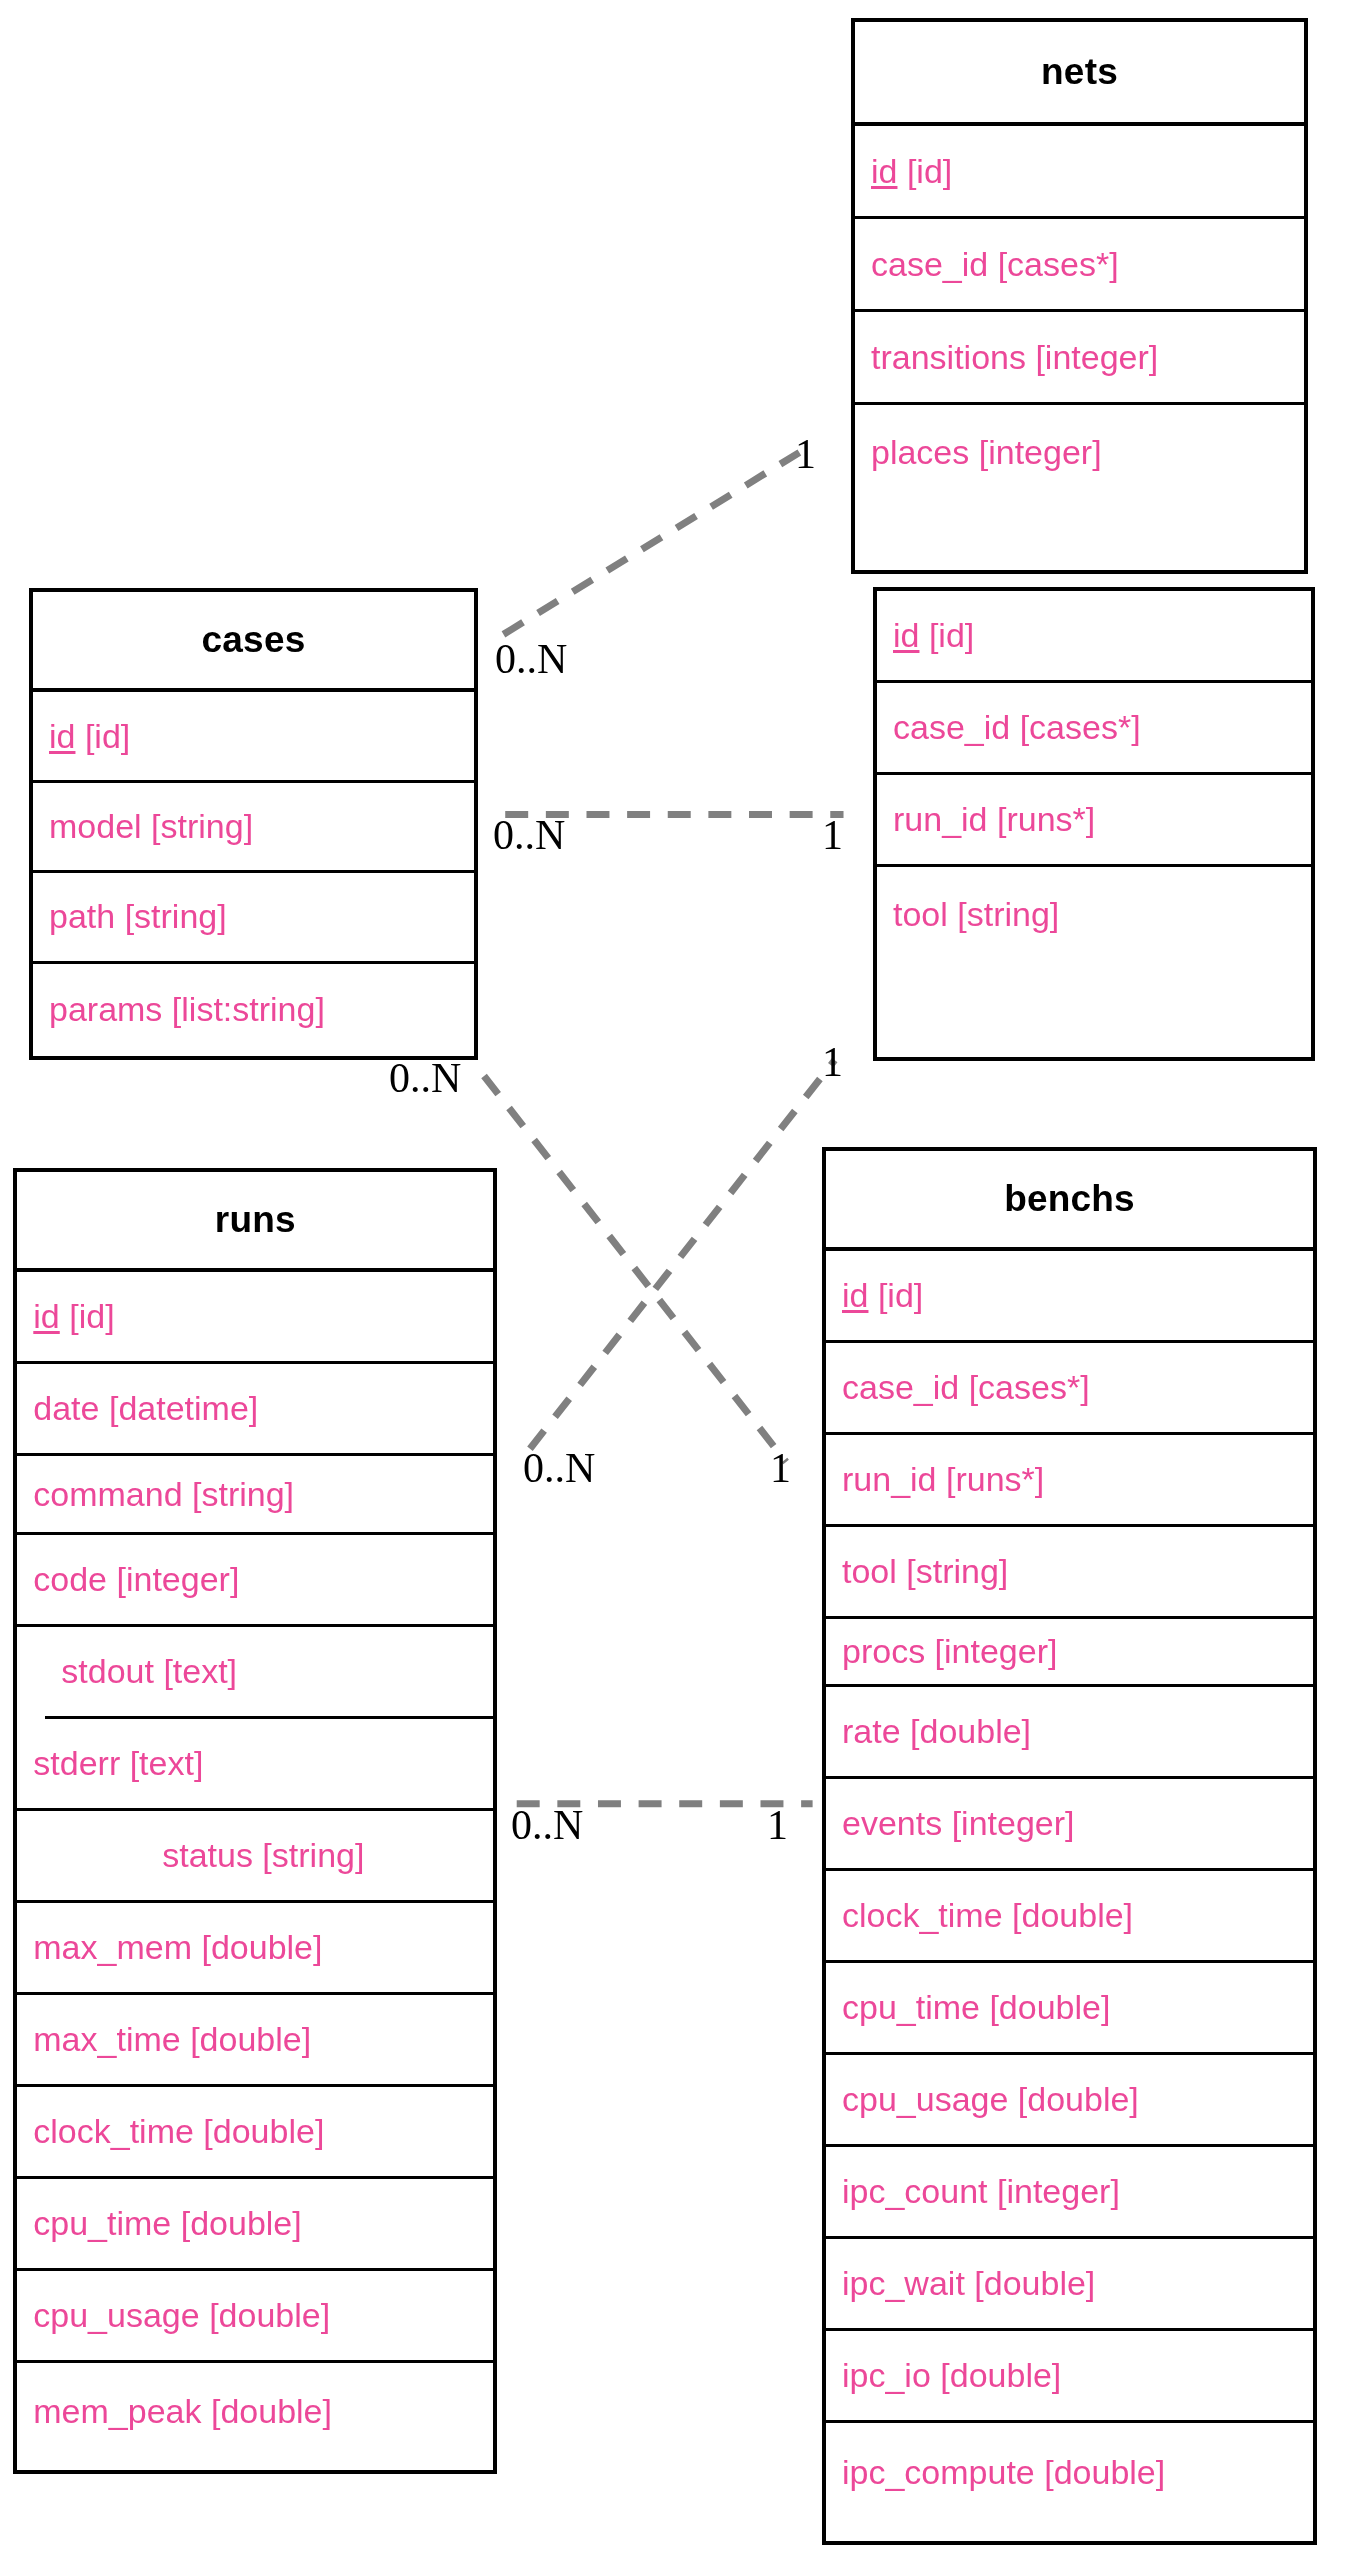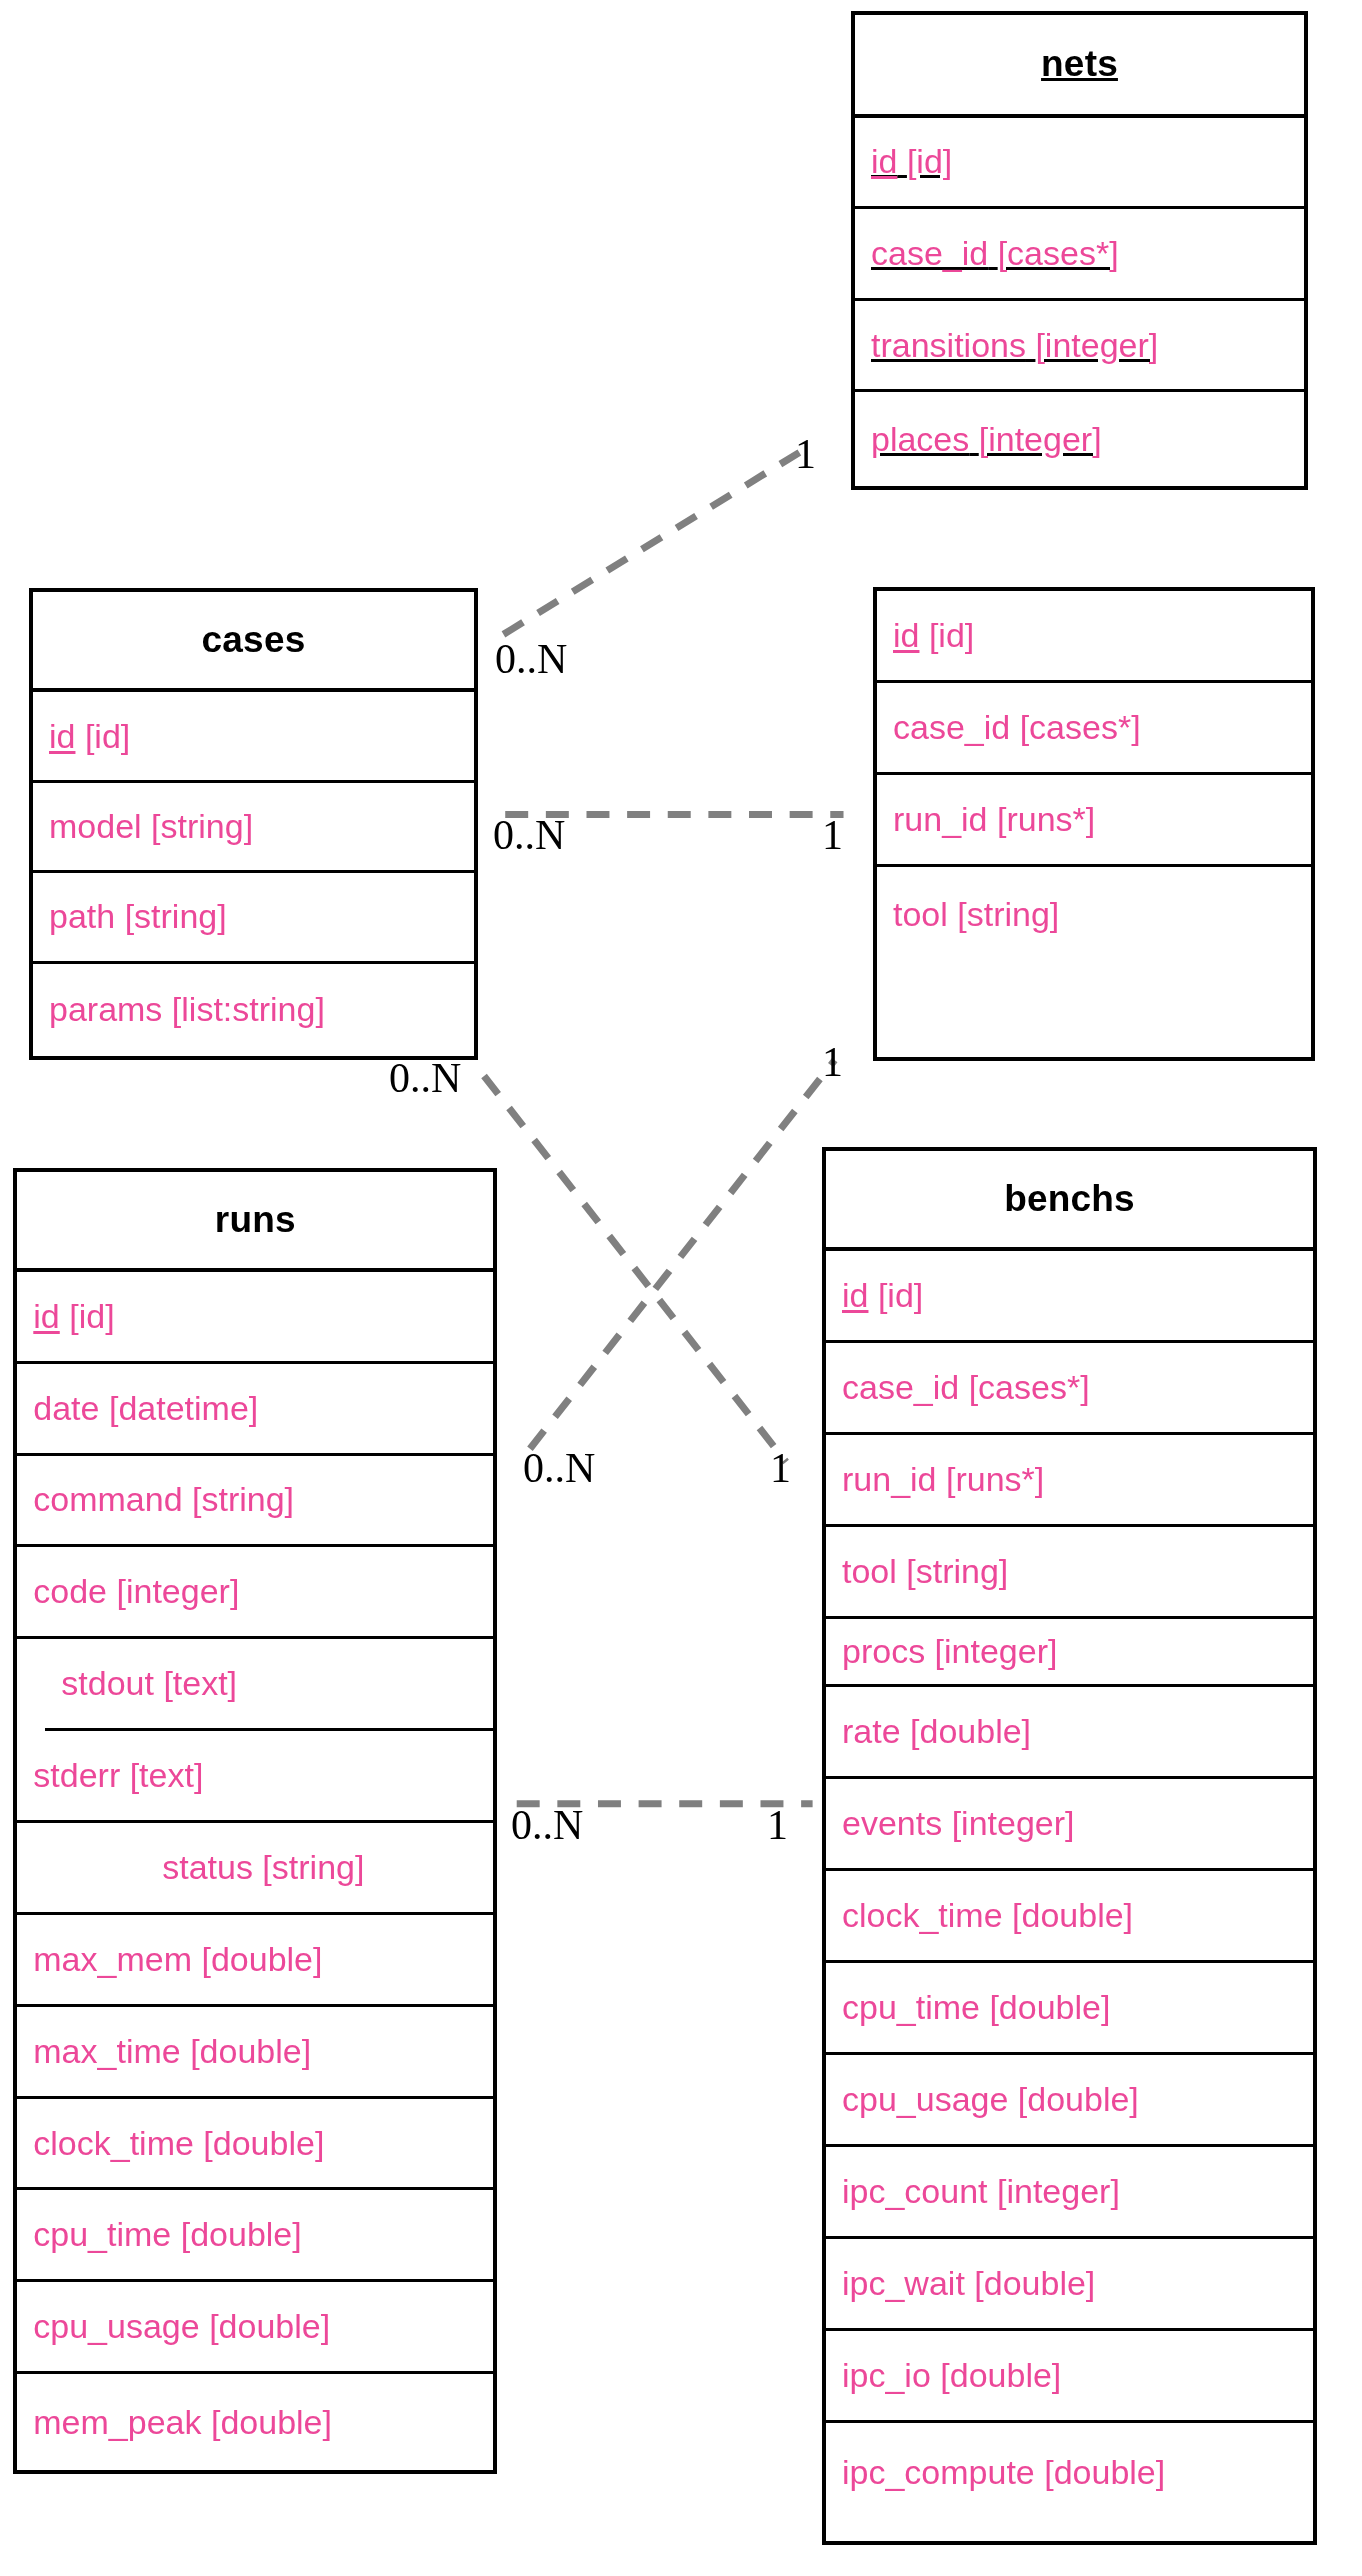--- a/index.html
+++ b/index.html
@@ -80,21 +80,21 @@
 
     <line x1="572" y1="922" x2="955" y2="922" stroke="#808080" stroke-width="8" stroke-dasharray="26 20" stroke-linecap="butt"></line>
 
     <line x1="548" y1="1218" x2="890" y2="1655" stroke="#808080" stroke-width="8" stroke-dasharray="26 20" stroke-linecap="butt"></line>
 
     <line x1="600" y1="1640" x2="945" y2="1200" stroke="#808080" stroke-width="8" stroke-dasharray="26 20" stroke-linecap="butt"></line>
 
     <line x1="585" y1="2042" x2="920" y2="2042" stroke="#808080" stroke-width="8" stroke-dasharray="26 20" stroke-linecap="butt"></line>
   </svg>
 
-  <div class="entity" style="left:851px; top:11px; width:457px; height:479px; font-size:34px;text-decoration:underline;">
+  <div class="entity" style="left:851px; top:18px; width:457px; height:556px; font-size:34px;">
     <div class="entity-title" style="height:104px; font-size:37px;">nets</div>
     <div class="attr" style="height:93px;">
       <span class="pk">id</span>&nbsp;<span>[id]</span>
     </div>
     <div class="attr" style="height:93px;">
       <span>case_id</span>&nbsp;<span>[cases*]</span>
     </div>
     <div class="attr" style="height:93px;">
       <span>transitions</span>&nbsp;<span>[integer]</span>
     </div>
@@ -135,21 +135,21 @@
   </div>
 
   <div class="entity" style="left:13.3px; top:1168px; width:484px; height:1306px; font-size:34px;">
     <div class="entity-title" style="height:100px; font-size:37px;">runs</div>
     <div class="attr" style="height:92px;">
       <span class="pk">id</span>&nbsp;<span>[id]</span>
     </div>
     <div class="attr" style="height:92px;">
       <span>date</span>&nbsp;<span>[datetime]</span>
     </div>
-    <div class="attr" style="height:92px;">
+    <div class="attr" style="height:79px;">
       <span>command</span>&nbsp;<span>[string]</span>
     </div>
     <div class="attr" style="height:92px;">
       <span>code</span>&nbsp;<span>[integer]</span>
     </div>
     <div class="attr" style="height:92px;margin-left:28px;">
       <span>stdout</span>&nbsp;<span>[text]</span>
     </div>
     <div class="attr" style="height:92px;">
       <span>stderr</span>&nbsp;<span>[text]</span>

